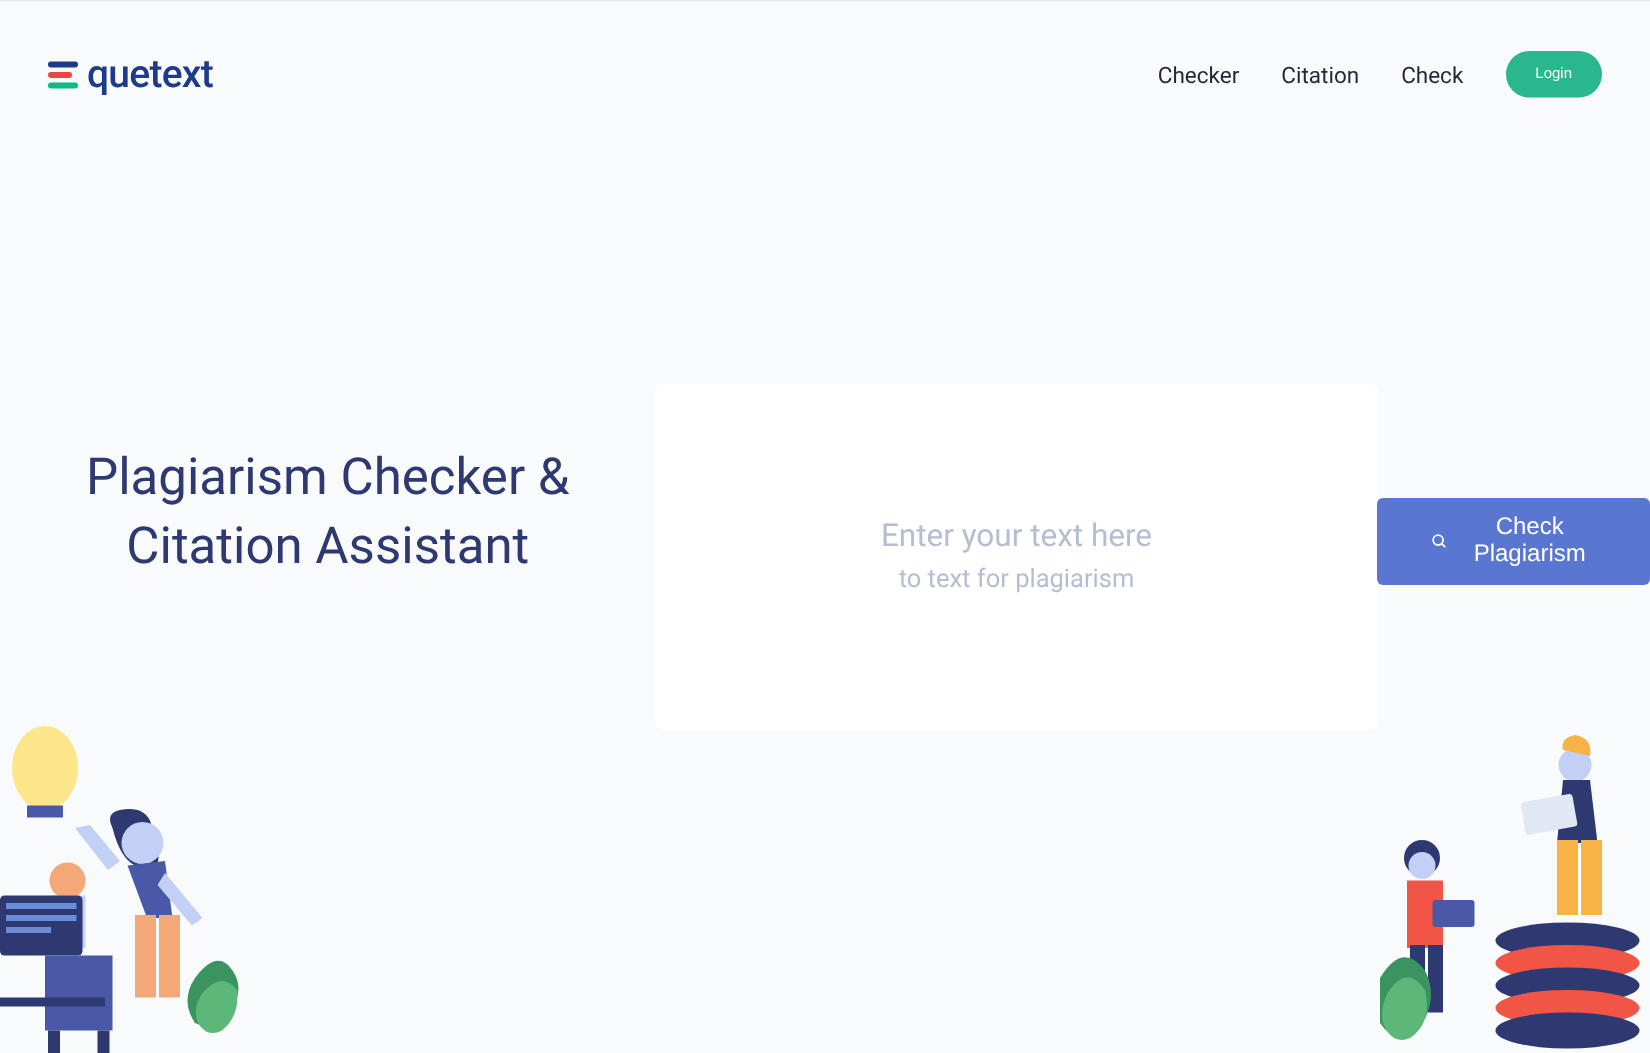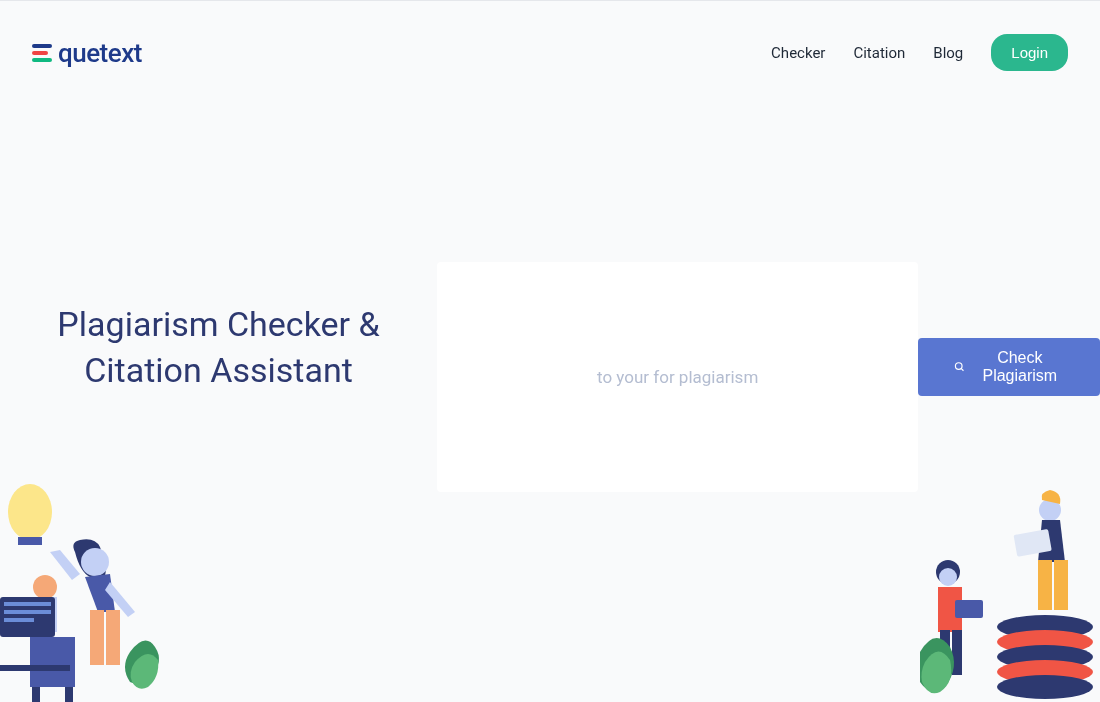--- a/index.html
+++ b/index.html
@@ -77,21 +77,21 @@
       text-decoration: none;
       cursor: pointer;
     }
     
     .login-btn {
       background: #2bb78e;
       color: white;
       border: none;
       padding: 10px 20px;
       border-radius: 16px;
-      font-size: 15px;
+      font-size: 10px;
       cursor: pointer;
       font-weight: 500;
     }
     
     .main {
       display: flex;
       flex-direction: row;
       align-items: center;
       padding-top: 100px;
     }
@@ -172,30 +172,31 @@
     <div class="logo-icon">
       <div class="logo-bar logo-bar-1"></div>
       <div class="logo-bar logo-bar-2"></div>
       <div class="logo-bar logo-bar-3"></div>
     </div>
     <span class="logo-text">quetext</span>
   </div>
   <nav class="nav">
     <a class="nav-link">Checker</a>
     <a class="nav-link">Citation</a>
-    <a class="nav-link">Blog</a>
+    <a class="nav-link">Check</a>
     <button class="login-btn">Login</button>
   </nav>
 </header>
 
 <main class="main">
   <h1 class="title">Plagiarism Checker &amp; Citation Assistant</h1>
 
   <div class="input-card">
-    <div class="placeholder-sub">to your for plagiarism</div>
+    <div class="placeholder-main">Enter your text here</div>
+    <div class="placeholder-sub">to text for plagiarism</div>
   </div>
 
   <button class="check-btn">
     <svg class="search-icon" viewBox="0 0 24 24" fill="none" stroke="white" stroke-width="2.5">
       <circle cx="10" cy="10" r="7"></circle>
       <line x1="20" y1="20" x2="15" y2="15"></line>
     </svg>
     <span>Check Plagiarism</span>
   </button>
 </main>

